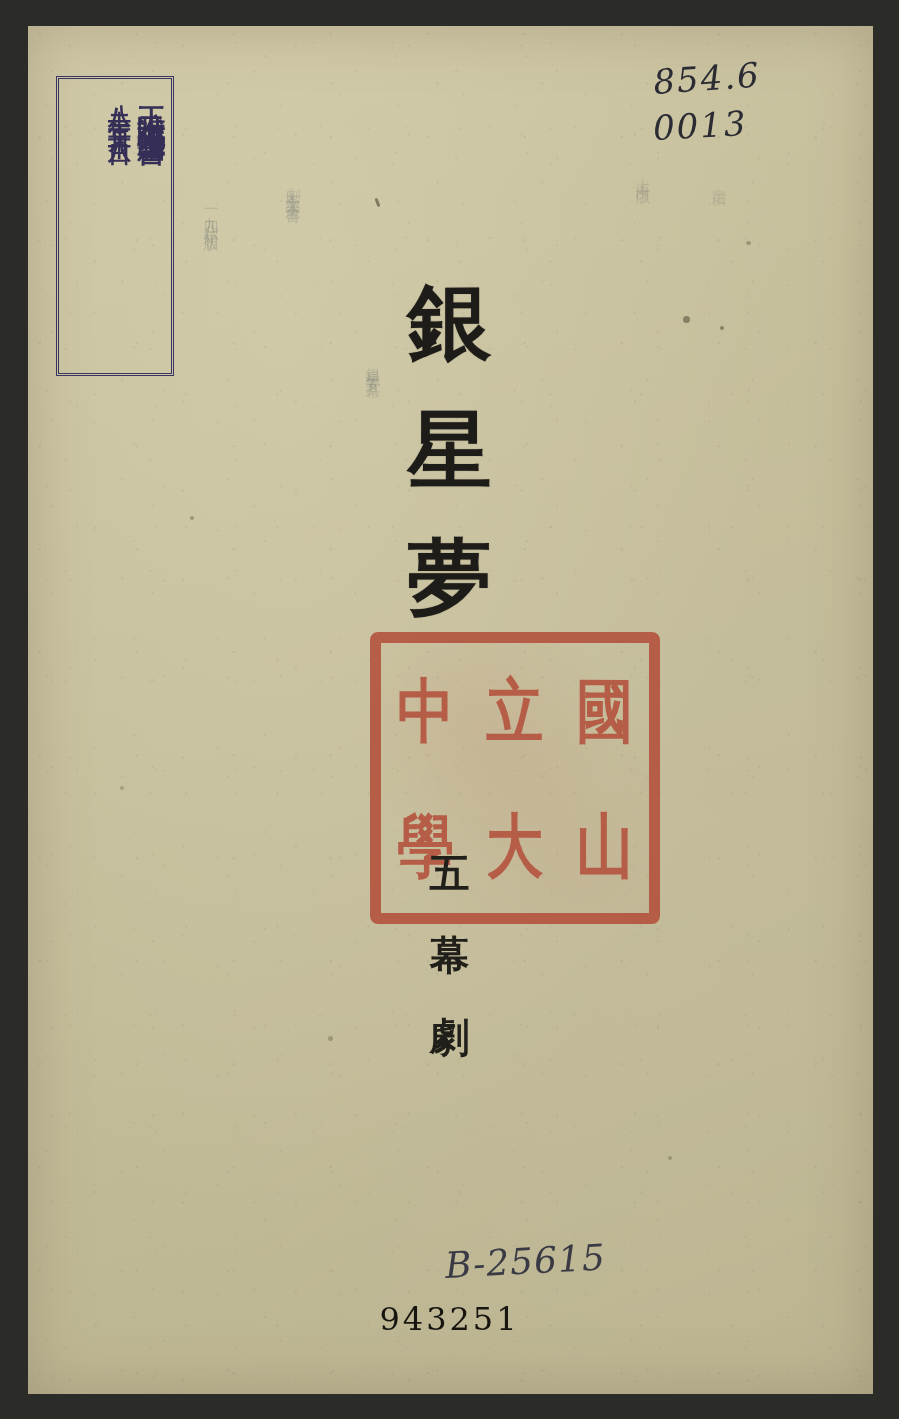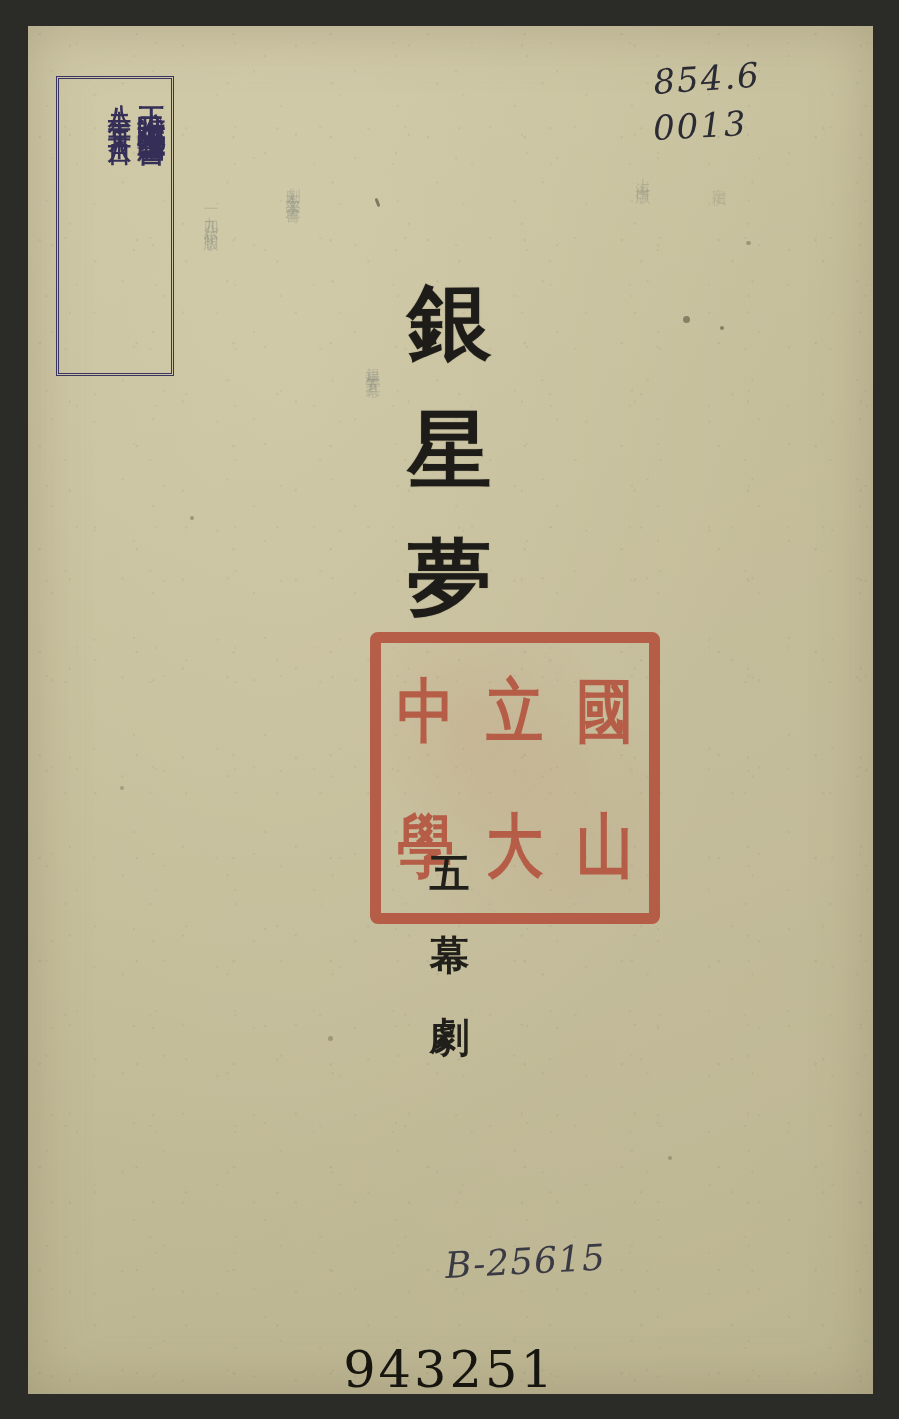--- a/index.html
+++ b/index.html
@@ -213,24 +213,23 @@
   }
 
   
   .accession {
     position: absolute;
     left: 0;
     right: 0;
     top: 1300px;
     text-align: center;
     font-family: "DejaVu Serif", serif;
-    font-size: 51px;
+    font-size: 32px;
     letter-spacing: 3px;
     color: #16150f;
-    margin-top: 40px;
   }
 
   
   .speck {
     position: absolute;
     border-radius: 50%;
     background: rgba(70,62,42,0.5);
     pointer-events: none;
   }
 </style>

